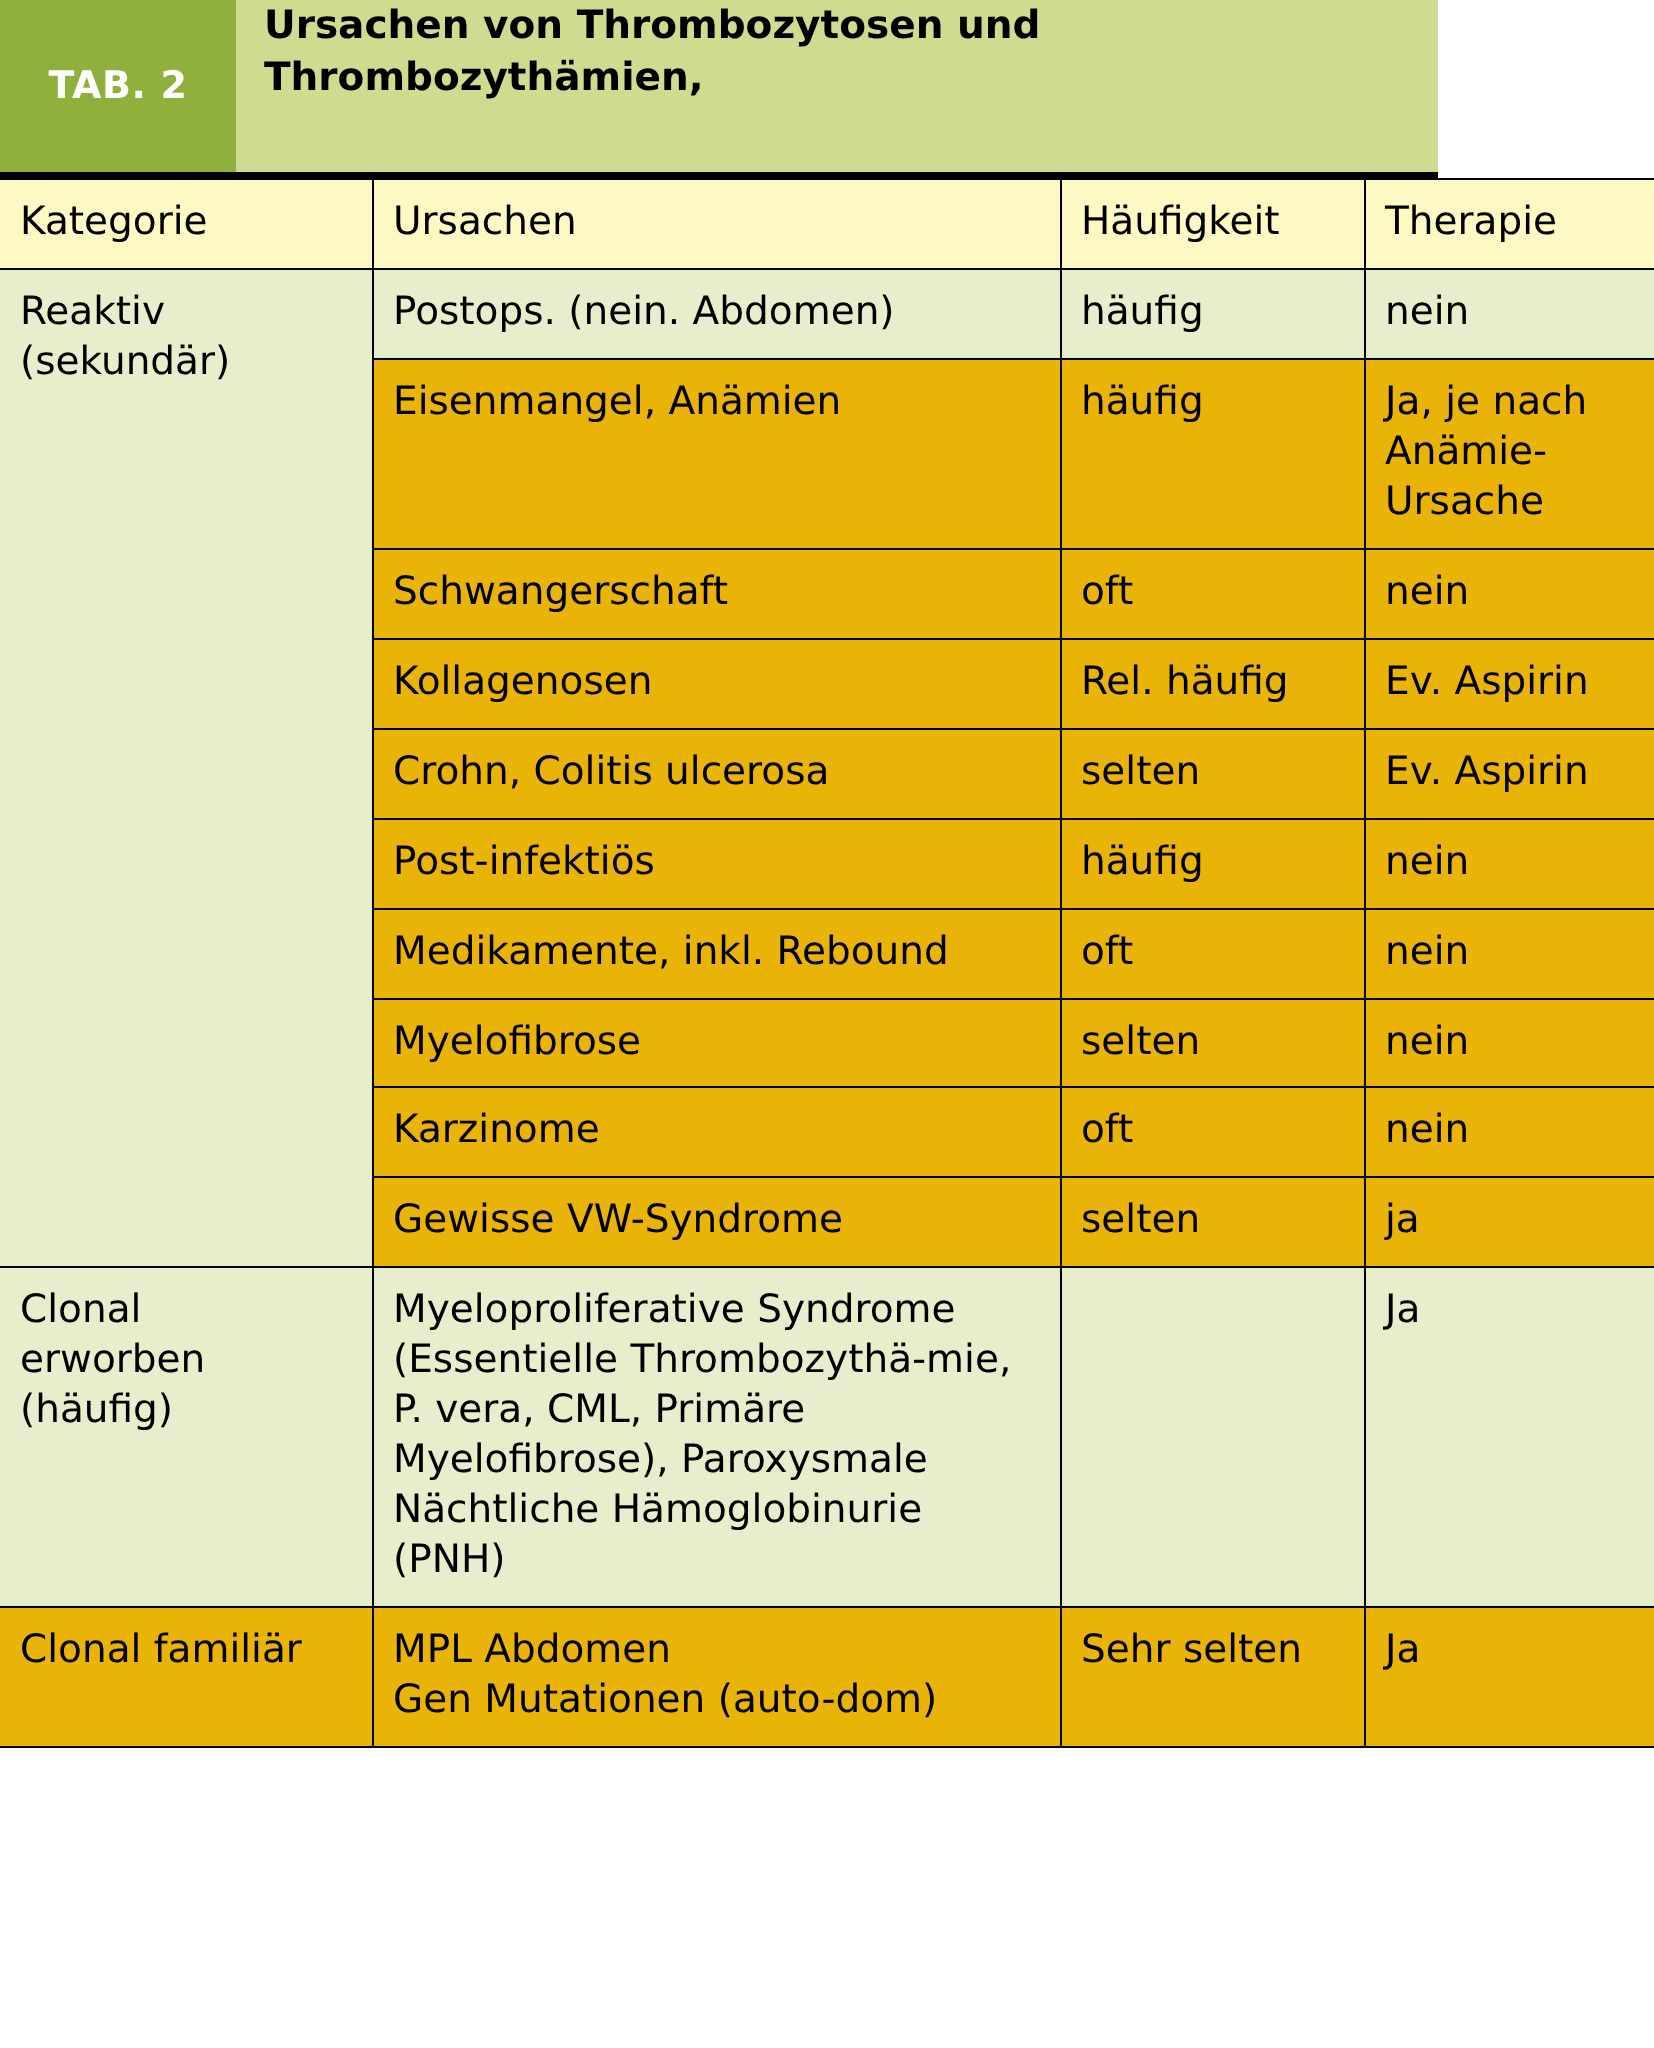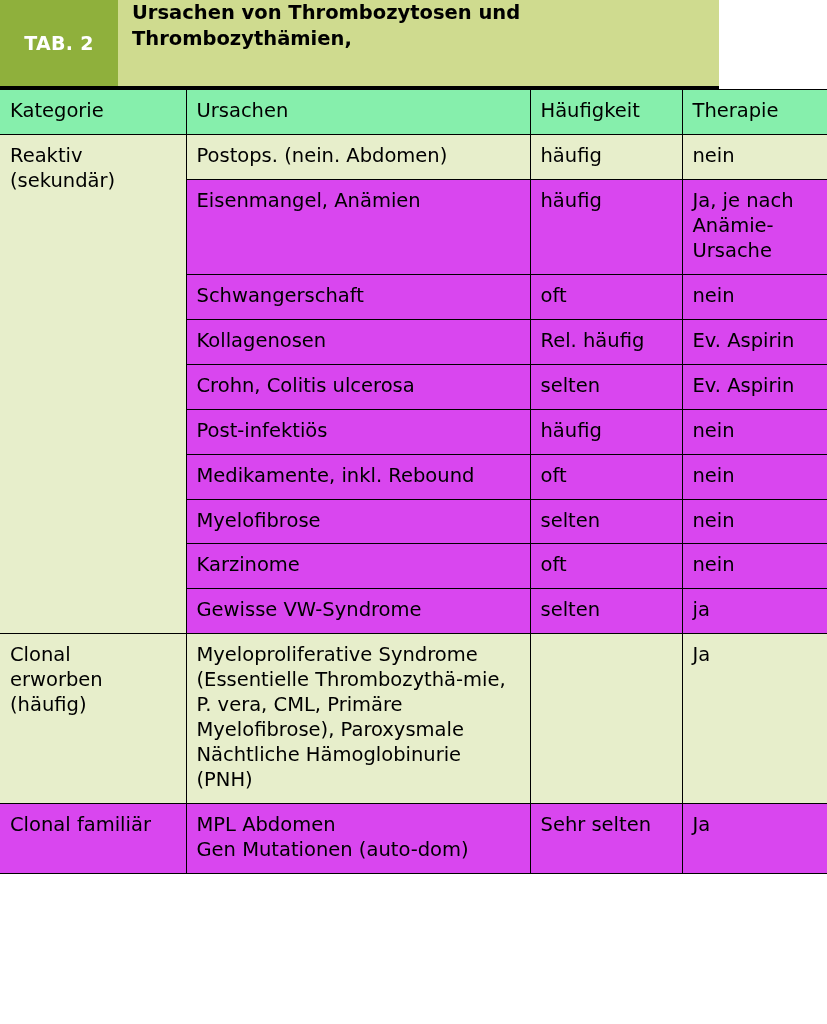--- a/index.html
+++ b/index.html
@@ -77,26 +77,26 @@
   col.c1 { width: 186px; }
   col.c2 { width: 344px; }
   col.c3 { width: 152px; }
   col.c4 { width: 145px; }
 
   .headrow th {
     font-weight: bold;
     border-bottom: 3px solid #000000;
     padding-top: 8px;
     padding-bottom: 9px;
-    background: #86efac;
+    background: #fef9c3;
     font-size: 20px;
   }
 
   .tint td { background: #e7eecb; margin-left: 16px; }
-  .plain td { background: #d946ef; margin-top: 12px; }
+  .plain td { background: #eab308; margin-top: 12px; }
 
   .cat-cell { }
   .nowrap-cell { white-space: pre-line; }
 
   .thickbottom td { border-bottom: 2px solid #000000; }
 
   .lastrow td { border-bottom: 3px solid #000000; }
 </style>
 </head>
 <body>

